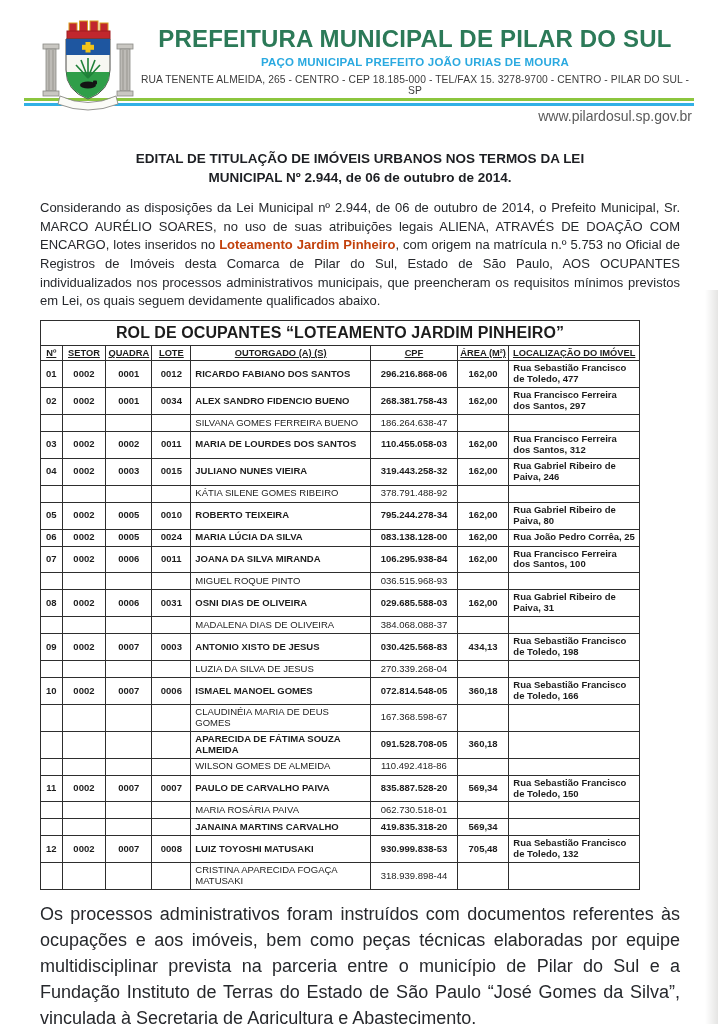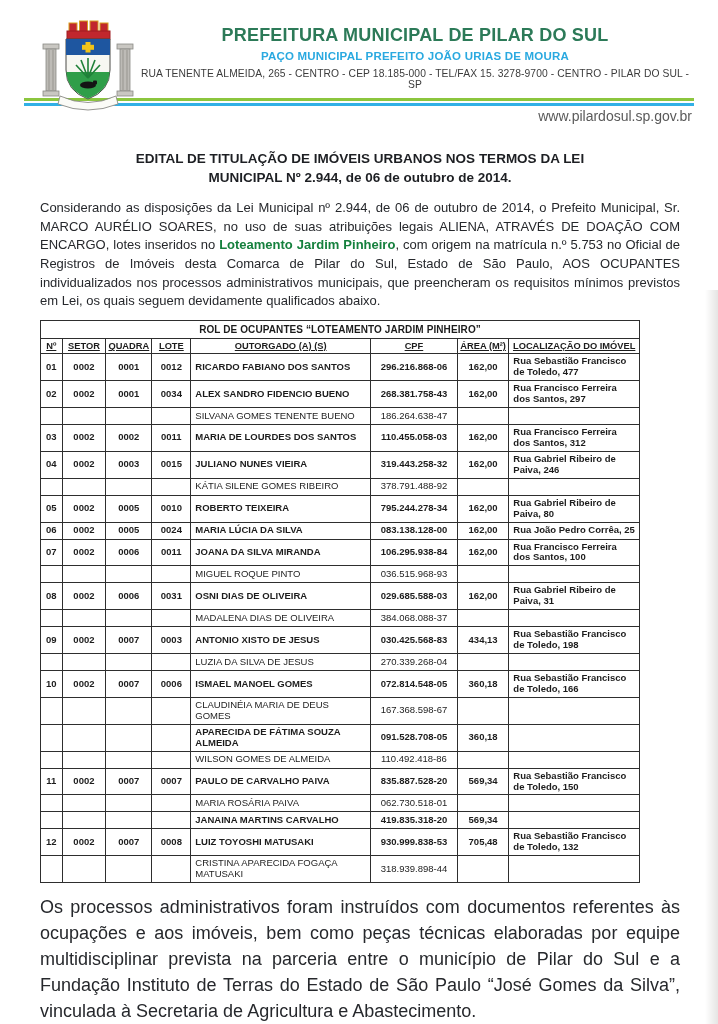--- a/index.html
+++ b/index.html
@@ -11,43 +11,43 @@
   }
   .scan-edge{
     position:absolute; right:0; top:290px; bottom:0; width:13px;
     background:linear-gradient(to right, rgba(0,0,0,0), rgba(125,124,118,0.20));
     pointer-events:none;
   }
   
   .header { position:relative; height:106px; margin:18px 24px 0 24px; }
   .crest { position:absolute; left:12px; top:2px; width:104px; height:94px; z-index:2; }
   .header-text { margin-left:112px; text-align:center; padding-top:8px; }
-  .org-title { font-size:18px; font-weight:bold; color:#2c7a58; letter-spacing:0.2px; line-height:1.1; }
+  .org-title { font-size:24px; font-weight:bold; color:#2c7a58; letter-spacing:0.2px; line-height:1.1; }
   .org-subtitle { font-size:11.5px; font-weight:bold; color:#2aa9e0; margin-top:4px; letter-spacing:0.2px; }
   .org-address { font-size:10.3px; color:#3c3c3c; margin-top:6px; letter-spacing:0.1px; }
   .stripes { position:absolute; left:0; right:0; top:80px; z-index:1; }
   .stripe-green { height:2.5px; background:#8cc63e; margin-bottom:2px; }
   .stripe-blue  { height:3px;   background:#31b0e6; }
   .website { position:absolute; right:2px; top:90px; font-size:14px; color:#5a5a5a; }
   
   .content { margin:0 38px 0 40px; }
   .edital-title {
     margin:26px auto 0 auto; width:88%;
     text-align:center; font-size:13.5px; font-weight:bold; line-height:1.4; color:#1d1f23;
   }
   .para { margin-top:11px; font-size:13px; line-height:1.44; text-align:justify; color:#26282c; }
-  .para b { color:#15803d; }
+  .para b { color:#c2410c; }
   
   table.rol {
     width:600px; margin-top:9px; border-collapse:collapse;
     border:1.5px solid #262626; table-layout:fixed;
   }
   table.rol td, table.rol th { border:1px solid #2e2e2e; color:#1c1c1c; }
   .tbl-title {
-    font-size:10px; font-weight:bold; text-align:center; padding:3px 2px; letter-spacing:0.1px;
+    font-size:16px; font-weight:bold; text-align:center; padding:3px 2px; letter-spacing:0.1px;
   }
   th.colhead { font-size:9.3px; font-weight:bold; text-align:center; padding:2px 2px; line-height:1.1;text-decoration:underline; }
   table.rol td { font-size:9.5px; padding:2px 4px; line-height:1.15; height:17px; vertical-align:middle; }
   tr.bold td { font-weight:bold; }
   .col-num, .col-setor, .col-quadra, .col-lote, .col-cpf, .col-area { text-align:center; }
   .col-outorgado, .col-local { text-align:left; }
   td.col-local { font-size:9.2px; line-height:1.2; }
   
   .closing p { margin-top:12px; font-size:18px; line-height:1.44; text-align:justify; }
 </style>
@@ -171,21 +171,21 @@
             <td class="col-outorgado">ALEX SANDRO FIDENCIO BUENO</td>
             <td class="col-cpf">268.381.758-43</td>
             <td class="col-area">162,00</td>
             <td class="col-local">Rua Francisco Ferreira dos Santos, 297</td>
           </tr>
           <tr>
             <td class="col-num"></td>
             <td class="col-setor"></td>
             <td class="col-quadra"></td>
             <td class="col-lote"></td>
-            <td class="col-outorgado">SILVANA GOMES TENENTE BUENO</td>
+            <td class="col-outorgado">SILVANA GOMES FERREIRA BUENO</td>
             <td class="col-cpf">186.264.638-47</td>
             <td class="col-area"></td>
             <td class="col-local"></td>
           </tr>
           <tr class="bold">
             <td class="col-num">03</td>
             <td class="col-setor">0002</td>
             <td class="col-quadra">0002</td>
             <td class="col-lote">0011</td>
             <td class="col-outorgado">MARIA DE LOURDES DOS SANTOS</td>

